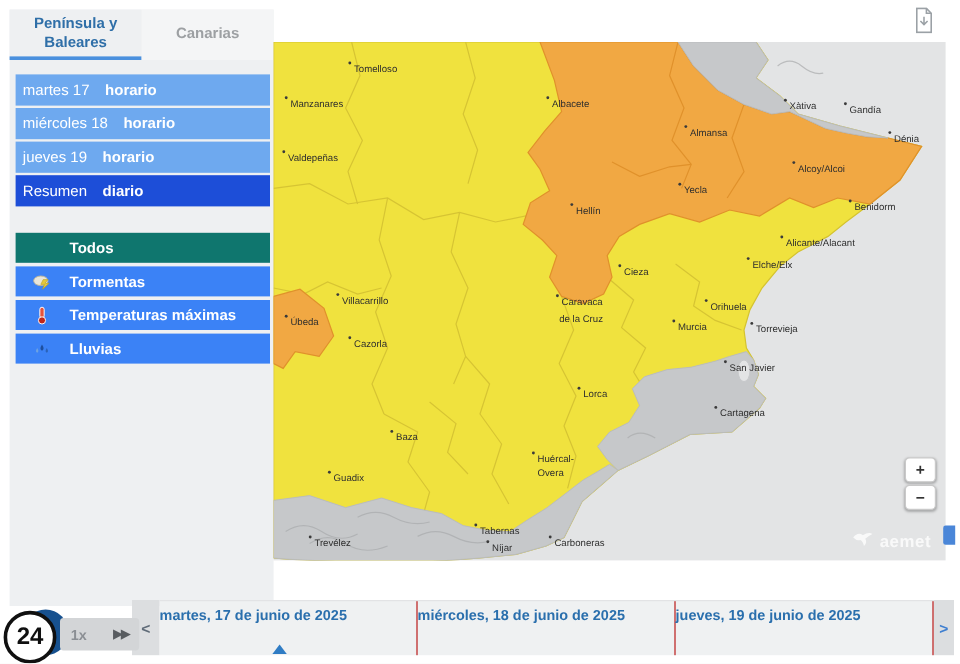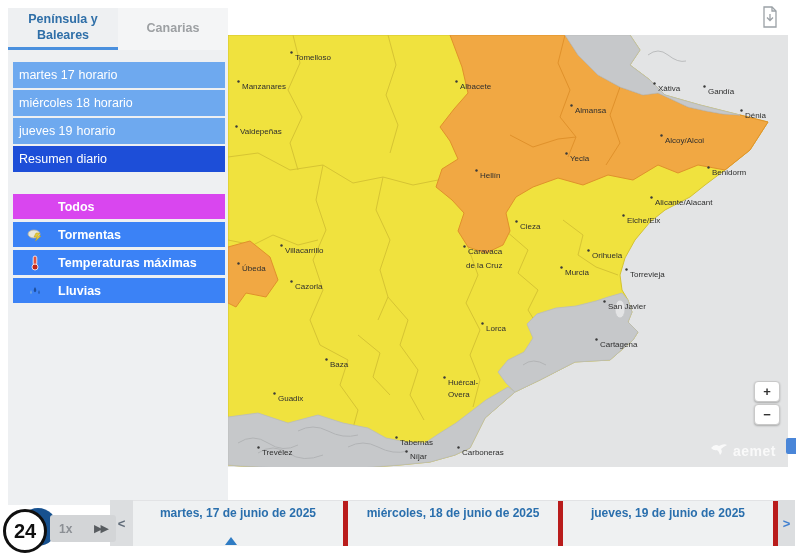--- a/index.html
+++ b/index.html
@@ -8,26 +8,26 @@
   
   .panel{position:absolute;left:8px;top:8px;width:220px;height:497px;background:#eef0f2;}
   .tabs{display:flex;height:42px;justify-content:center;}
   .tab{flex:1;display:flex;align-items:center;justify-content:center;text-align:center;
        font-size:12.5px;font-weight:bold;color:#9da0a3;background:#f4f5f6;cursor:pointer;
        padding:2px 8px;line-height:1.25;}
   .tab.active{background:#eef0f2;color:#2f6fa8;border-bottom:3px solid #4a90de;}
   #day-buttons{margin:12px 3px 0 5px;}
   .sbtn{height:26px;margin-bottom:2px;background:#6ea9ef;color:#fff;font-size:12.5px;
         display:flex;align-items:center;padding-left:6px;cursor:pointer;}
-  .sbtn .b{font-weight:normal;margin-left:4px;}
+  .sbtn .b{font-weight:bold;margin-left:13px;}
   .sbtn.active{background:#1d4ed8;}
   #filter-buttons{margin:22px 3px 0 5px;}
   .fbtn{height:25px;margin-bottom:3px;background:#3b82f6;color:#fff;font-size:12.5px;
         font-weight:bold;display:flex;align-items:center;padding-left:12px;cursor:pointer;}
-  .fbtn.active{background:#d946ef;text-align:center;}
+  .fbtn.active{background:#0f766e;text-align:center;}
   .fbtn.todos{padding-left:45px;}
   .fbtn .icon{width:20px;height:16px;display:flex;align-items:center;justify-content:center;
               margin-right:13px;}
   
   .map{position:absolute;left:228px;top:35px;width:560px;height:432px;background:#e3e4e5;}
   .clab{font-size:8px;fill:#2e2e2e;font-family:"Liberation Sans",sans-serif;}
   .zoomctl{position:absolute;right:8px;bottom:42px;width:26px;}
   .zoomctl button{display:block;width:26px;height:21px;background:#fff;border:1px solid #c9c9c9;
         border-radius:4px;font-size:13px;font-weight:bold;color:#333;line-height:16px;
         box-shadow:0 1px 2px rgba(0,0,0,.25);cursor:pointer;padding:0;}
@@ -36,21 +36,21 @@
         color:#fff;opacity:.8;font-size:14px;font-weight:bold;letter-spacing:.5px;}
   
   .download{position:absolute;left:760px;top:6px;width:22px;height:24px;cursor:pointer;}
   .blue-edge{position:absolute;left:786px;top:438px;width:10px;height:16px;background:#4a86d8;
         border-radius:2px 0 0 2px;}
   
   .timeline{position:absolute;left:110px;top:500px;width:685px;height:46px;display:flex;}
   .tprev{width:23px;background:#dcdee0;display:flex;align-items:center;justify-content:center;
         color:#5f6b78;font-weight:bold;font-size:13px;cursor:pointer;}
   #tcells{flex:1;display:flex;background:#eff1f2;border-top:1px solid #e2e3e5;}
-  .tcell{flex:1;position:relative;border-right:5px solid #b91c1c;text-align:center;
+  .tcell{flex:1;position:relative;border-right:1px solid #b91c1c;text-align:left;
         padding-top:5px;font-size:12px;font-weight:bold;color:#2a6fad;cursor:pointer;}
   .tmark{position:absolute;left:44%;bottom:1px;width:0;height:0;border-left:6px solid transparent;
         border-right:6px solid transparent;border-bottom:8px solid #2f7cc4;}
   .tnext{width:17px;background:#dcdee0;display:flex;align-items:center;justify-content:center;
         color:#3f7fd0;font-weight:bold;font-size:13px;cursor:pointer;}
   
   .playcircle{position:absolute;left:19px;top:508px;width:38px;height:38px;border-radius:50%;
         background:#17518f;cursor:pointer;}
   .badge{position:absolute;left:3px;top:509px;width:38px;height:38px;border-radius:50%;
         background:#fff;border:3px solid #101010;display:flex;align-items:center;

